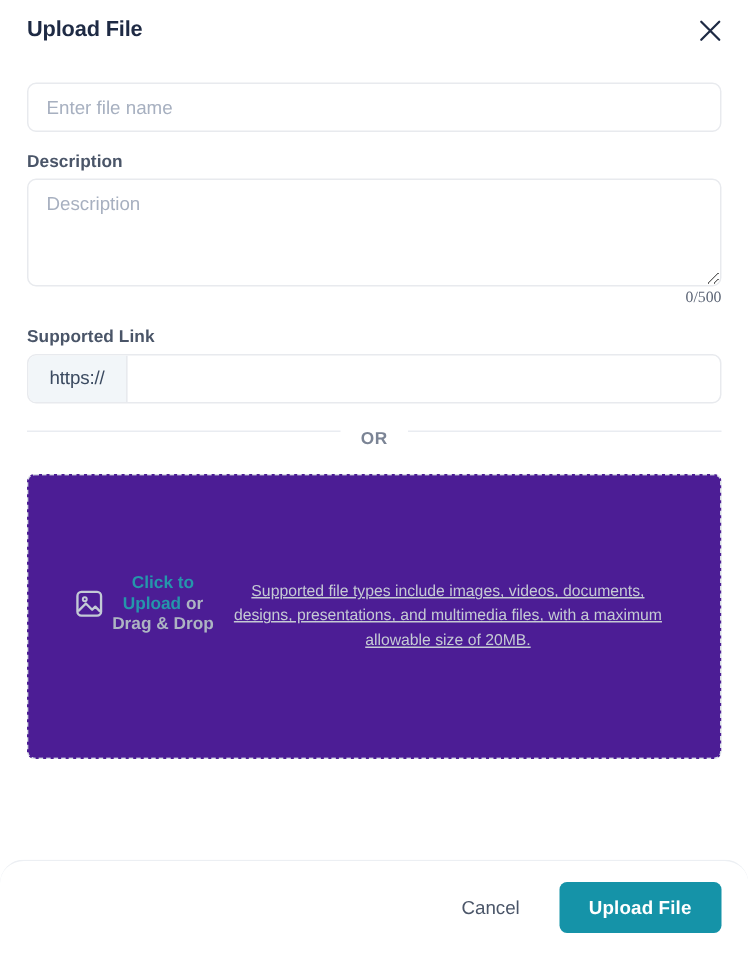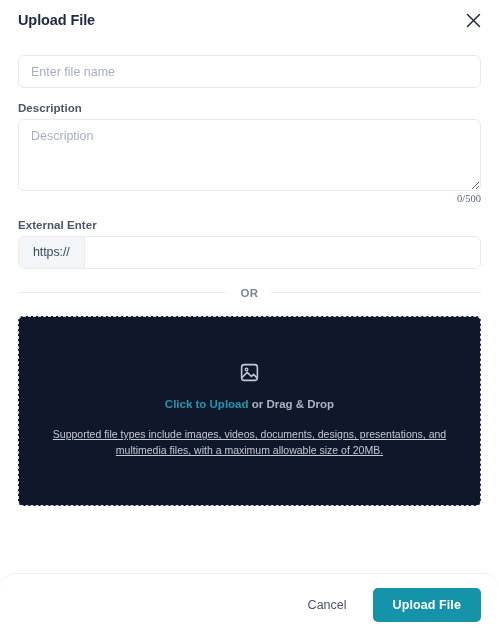--- a/index.html
+++ b/index.html
@@ -147,21 +147,20 @@
     font-size: 12.5px;
     font-family: "Liberation Sans", sans-serif;
     color: #2d3748;
     background: transparent;
   }
   .input-group .grp-input::placeholder { color: #a7b0c0; }
 
   
   .or-divider {
     display: flex;
-    align-items: center;
     margin: 18px 0 17px 0;
   }
   .or-line {
     flex: 1 1 auto;
     height: 1px;
     background: #e9ecf1;
   }
   .or-text {
     font-size: 11.5px;
     font-weight: bold;
@@ -169,26 +168,25 @@
     padding: 0 14px;
     letter-spacing: 0.3px;
   }
 
   
   .dropzone {
     border: 1px dashed #d8dde5;
     border-radius: 5px;
     height: 190px;
     display: flex;
-    flex-direction: column;
     align-items: center;
     justify-content: center;
     padding: 0 30px;
     cursor: pointer;
-    background: #0f172a;
+    background: #4c1d95;
   }
   .dz-icon { margin-bottom: 11px; display: block; }
   .dz-action {
     font-size: 11.5px;
     text-align: center;
     line-height: 1.2;
     margin-bottom: 14px;
   }
   .dz-link {
     color: #2596ab;
@@ -266,21 +264,21 @@
 
     <div class="field">
       <label class="field-label">Description</label>
       <div class="textarea-wrap">
         <textarea class="textarea" placeholder="Description" style=""></textarea>
       </div>
       <div class="char-counter">0/500</div>
     </div>
 
     <div class="field">
-      <label class="field-label">External Enter</label>
+      <label class="field-label">Supported Link</label>
       <div class="input-group">
         <span class="input-addon">https://</span>
         <input class="grp-input" type="text" placeholder="" style="">
       </div>
     </div>
 
     <div class="or-divider">
       <span class="or-line"></span>
       <span class="or-text">OR</span>
       <span class="or-line"></span>

